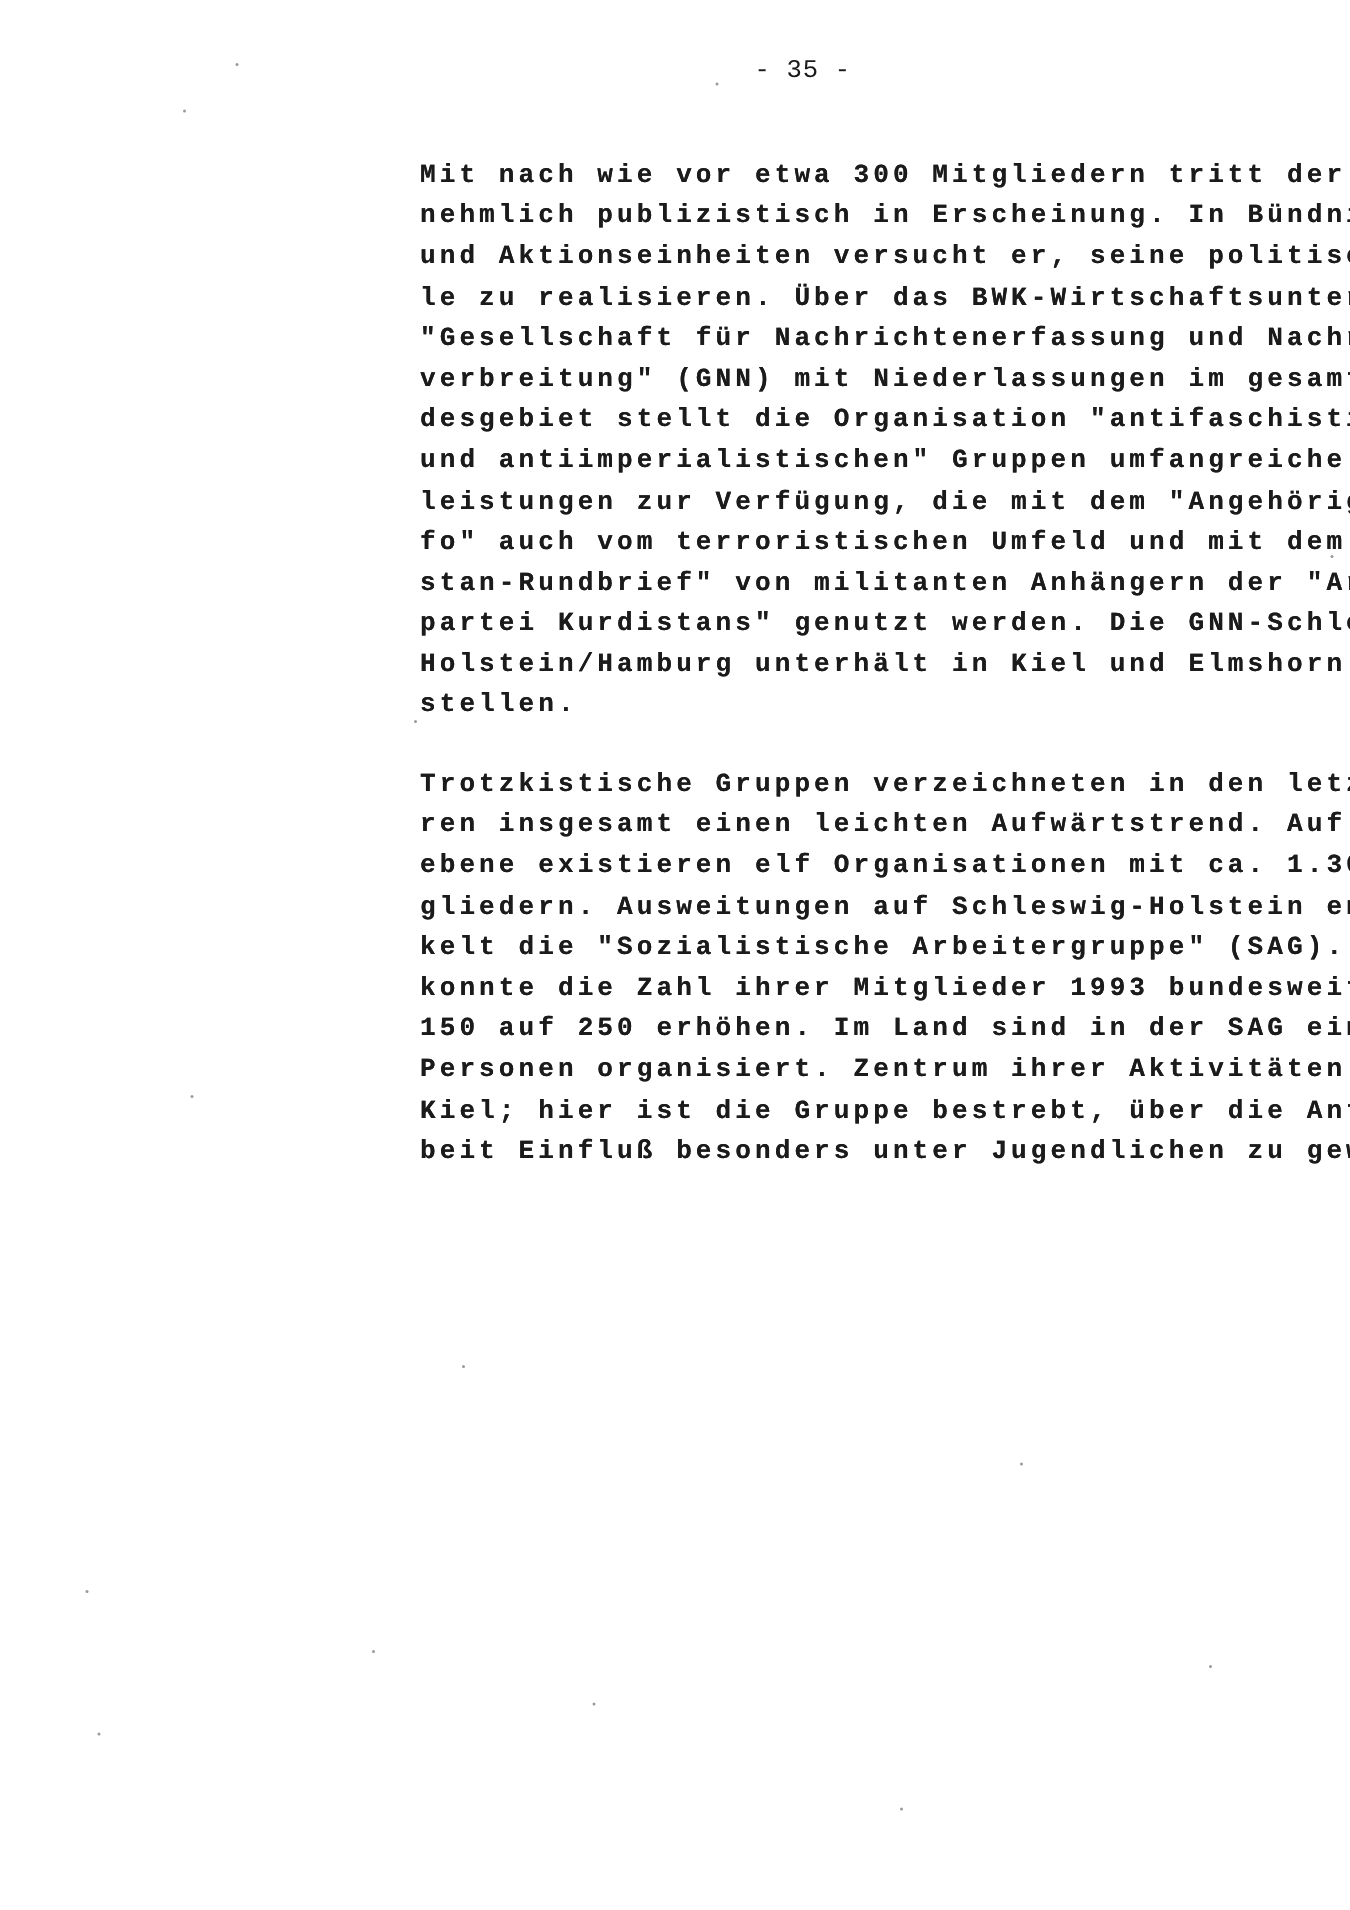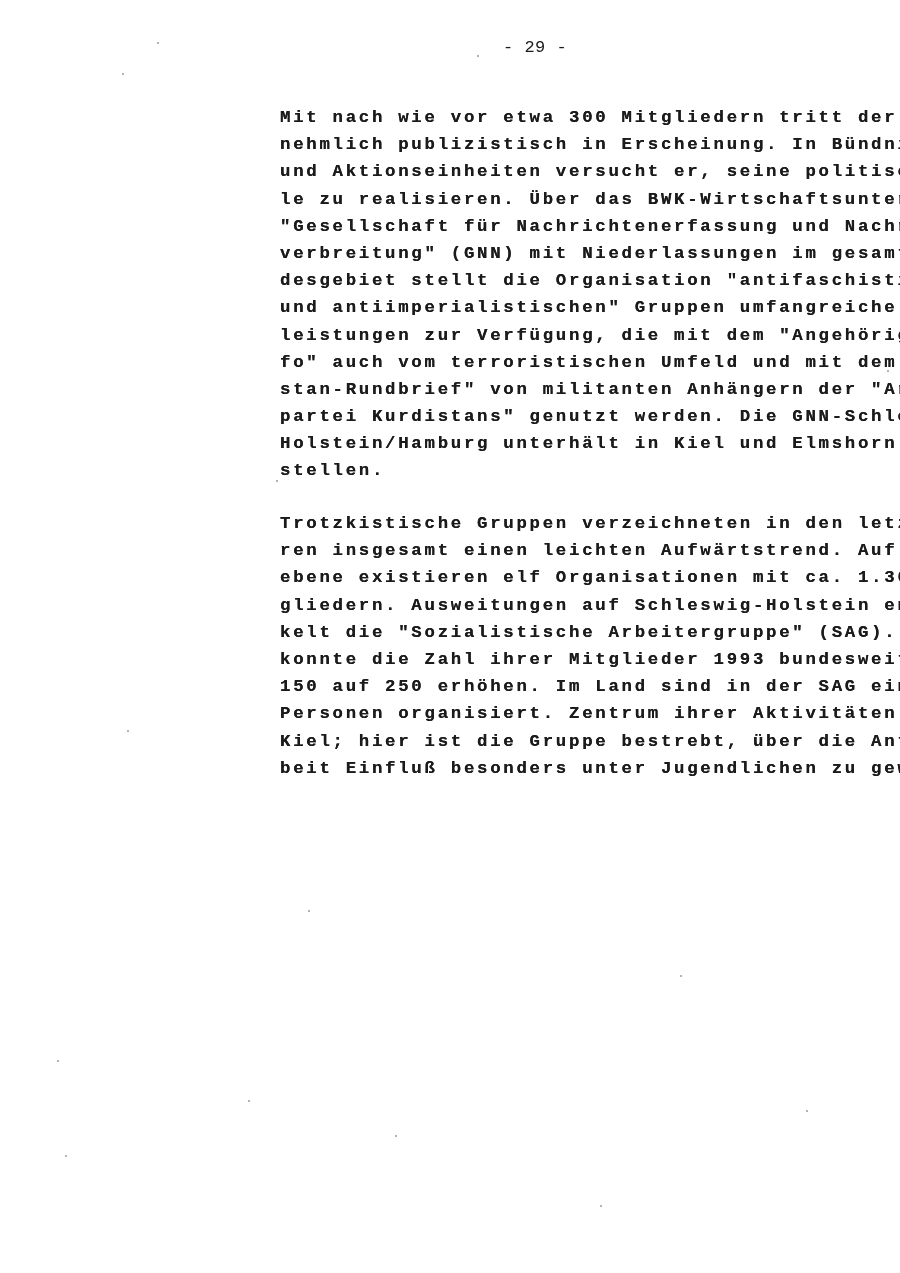--- a/index.html
+++ b/index.html
@@ -46,21 +46,21 @@
       position: absolute;
       width: 2px;
       height: 2px;
       border-radius: 50%;
       background: #9a9a9a;
     }
   </style>
 </head>
 <body>
 
-<div class="page-number">- 29 -</div>
+<div class="page-number">- 35 -</div>
 
 <div class="paragraph" id="para-1">
   <span class="line">Mit nach wie vor etwa 300 Mitgliedern tritt der BWK vor-</span>
   <span class="line">nehmlich publizistisch in Erscheinung. In Bündnissen</span>
   <span class="line">und Aktionseinheiten versucht er, seine politischen Zie-</span>
   <span class="line">le zu realisieren. Über das BWK-Wirtschaftsunternehmen</span>
   <span class="line">"Gesellschaft für Nachrichtenerfassung und Nachrichten-</span>
   <span class="line">verbreitung" (GNN) mit Niederlassungen im gesamten Bun-</span>
   <span class="line">desgebiet stellt die Organisation "antifaschistischen</span>
   <span class="line">und antiimperialistischen" Gruppen umfangreiche Service-</span>

